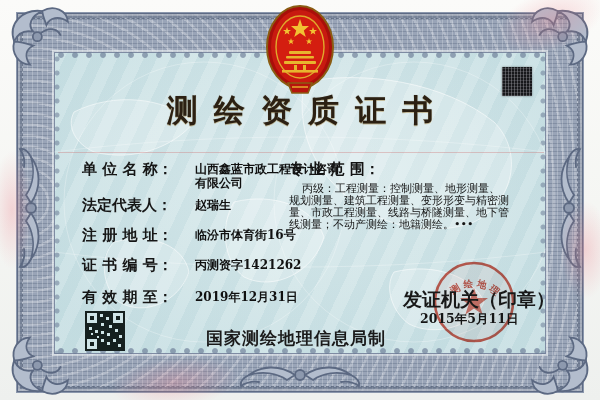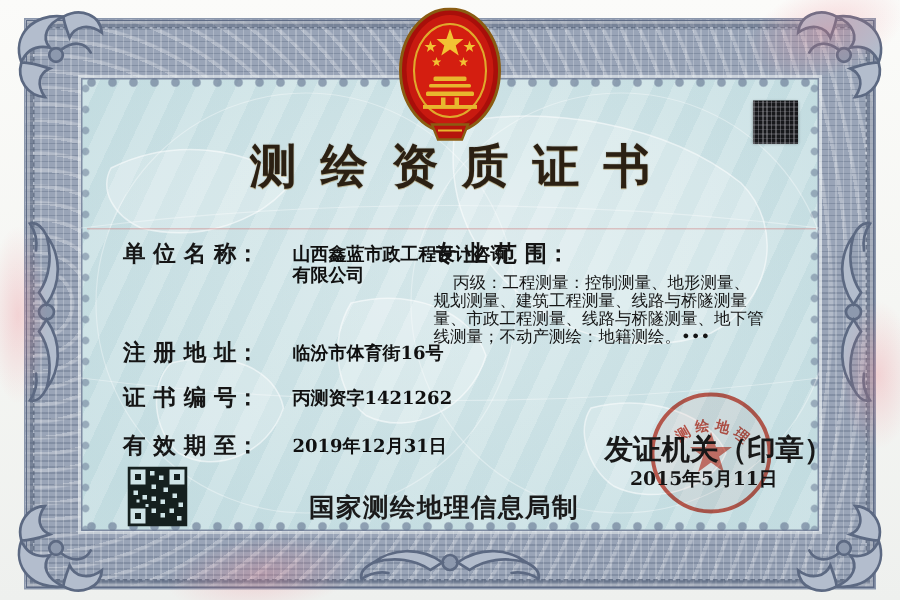--- a/index.html
+++ b/index.html
@@ -180,37 +180,41 @@
 
   <div class="security"></div>
 
   <div class="field f-unit">
     <span class="flabel">单 位 名 称：</span>
     <span class="fval">
       <span>山西鑫蓝市政工程设计咨询</span><br>
       <span>有限公司</span>
     </span>
   </div>
+  <div class="field f-rep">
+    <span class="flabel">法定代表人：</span>
+    <span class="fval">赵瑞生</span>
+  </div>
   <div class="field f-addr">
     <span class="flabel">注 册 地 址：</span>
     <span class="fval">临汾市体育街16号</span>
   </div>
   <div class="field f-no">
     <span class="flabel">证 书 编 号：</span>
     <span class="fval">丙测资字1421262</span>
   </div>
   <div class="field f-valid">
     <span class="flabel">有 效 期 至：</span>
     <span class="fval">2019年12月31日</span>
   </div>
 
   <div class="scope">
     <div class="slabel">专 业 范 围：</div>
     <div class="sline first">丙级：工程测量：控制测量、地形测量、</div>
-    <div class="sline">规划测量、建筑工程测量、线路与桥隧测量</div>
+    <div class="sline">规划测量、建筑工程测量、变形形变与精密测</div>
     <div class="sline">量、市政工程测量、线路与桥隧测量、地下管</div>
     <div class="sline">线测量；不动产测绘：地籍测绘。•••</div>
   </div>
 
   <svg class="seal" viewBox="0 0 88 88">
     <defs>
         <path id="sealArc" d="M 14,52 A 31,31 0 0 1 74,52" fill="none"></path>
       </defs>
     <circle cx="44" cy="44" r="39" fill="rgba(212,62,46,0.07)" stroke="#d04434" stroke-width="2.6"></circle>
     <polygon points="44,30 47.3,40 58,40 49.4,46.4 52.6,56.6 44,50.4 35.4,56.6 38.6,46.4 30,40 40.7,40" fill="#d04434" opacity="0.85"></polygon>

